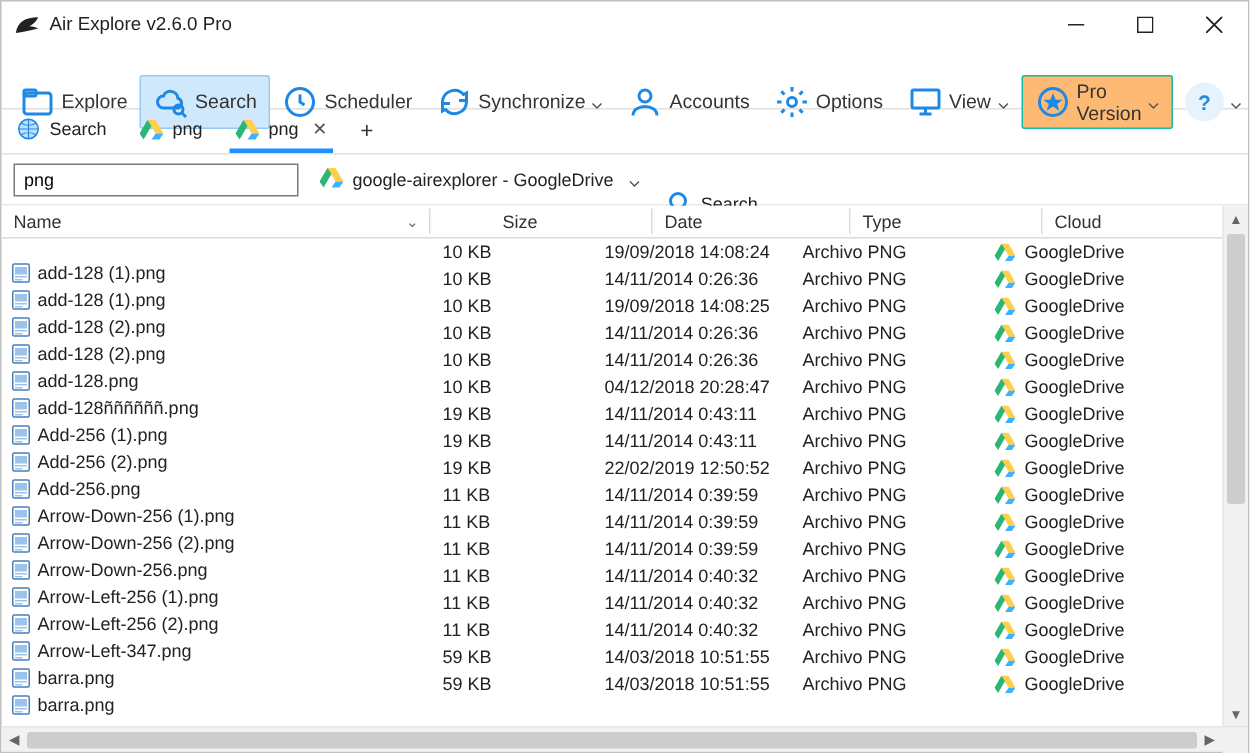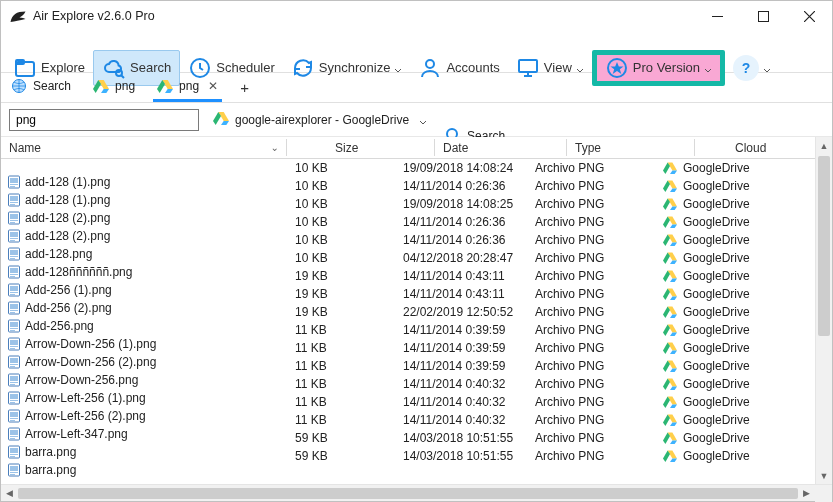--- a/index.html
+++ b/index.html
@@ -10,21 +10,21 @@
   .titlebar .title { font-size:12.5px; }
   .titlecontrols { margin-left:auto; display:flex; }
   .titlecontrols .tc { width:46px; height:30px; display:flex; align-items:center; justify-content:center; }
   .tc svg { width:11px; height:11px; }
   .toolbar { height:42px; display:flex; align-items:center; padding:0 4px; gap:0; border-bottom:1px solid #e0e0e0; }
   .tb-btn { display:flex; align-items:center; padding:2px 8px; height:36px; gap:4px; cursor:pointer;margin-top:32px; }
   .tb-btn.active { background:#cfe8fb; border:1px solid #99c9ee; border-radius:2px; }
   .tb-btn .ic { width:24px; height:24px; display:flex; align-items:center; justify-content:center; }
   .tb-btn .lbl { font-size:13px; color:#333; }
   .dd-caret { width:8px; height:8px; display:inline-block; }
-  .pro-chip { background:#f9a8d4; border:5px solid #14b8a6; border-radius:2px; }
+  .pro-chip { background:#fdba74; border:1px solid #14b8a6; border-radius:2px; }
   .help-round { width:26px; height:26px; border-radius:50%; background:#e6f3fd; display:flex; align-items:center; justify-content:center; color:#1e88e5; font-weight:bold; font-size:14px; }
   .tabsrow { height:30px; display:flex; align-items:center; padding:0 6px; gap:14px; border-bottom:1px solid #e0e0e0; }
   .tab { display:flex; align-items:center; gap:6px; padding:3px 4px; border-bottom:3px solid transparent; height:100%; }
   .tab.active { border-bottom:3px solid #1e90ff; }
   .tab .tab-ic { width:16px; height:16px; display:flex; align-items:center; justify-content:center; }
   .tab .x { font-size:12px; color:#555; padding-left:3px; }
   .plus-tab { font-size:15px; color:#333; padding:0 4px; }
   .searchbar { height:34px; display:flex; align-items:center; padding:0 8px; gap:10px; border-bottom:1px solid #e8e8e8; }
   .searchbar input { height:22px; width:190px; padding:2px 6px; border:1px solid #7a7a7a; font-size:12px; font-family:inherit; }
   .loc { display:flex; align-items:center; gap:6px; padding:2px 4px; }
@@ -32,21 +32,21 @@
   .mag { width:18px; height:18px; display:flex; align-items:center; justify-content:center; }
   .listwrap { flex:1; display:flex; overflow:hidden; }
   .listarea { flex:1; overflow:hidden; display:flex; flex-direction:column; }
   .hdr { display:flex; height:22px; background:#fff; border-bottom:1px solid #d9d9d9; }
   .hdr .col { display:flex; align-items:center; padding:0 8px; font-size:12px; color:#333; position:relative; }
   .hdr .col:not(:last-child)::after { content:""; position:absolute; right:0; top:2px; bottom:2px; width:1px; background:#d9d9d9; }
   .c-name { width:286px; }
   .c-size { width:108px;margin-left:40px; }
   .c-date { width:132px; }
   .c-type { width:128px; }
-  .c-cloud { flex:1;margin-left:32px; }
+  .c-cloud { flex:1; }
   .sort-caret { margin-left:auto; color:#666; font-size:10px; }
   .rows { flex:1; overflow:hidden; }
   .row { display:flex; height:18px; align-items:center; font-size:12px; }
   .row .cell-name { width:286px; display:flex; align-items:center; padding-left:6px; gap:4px; white-space:nowrap; overflow:hidden;margin-top:28px;}
   .row .cell-size { width:108px; padding-left:8px;}
   .row .cell-date { width:132px; padding-left:8px;}
   .row .cell-type { width:128px; padding-left:8px;}
   .row .cell-cloud { flex:1; padding-left:8px; display:flex; align-items:center; gap:6px;}
   .file-ic { width:14px; height:14px; display:flex; align-items:center; justify-content:center; }
   .gd-ic { width:14px; height:14px; display:flex; align-items:center; justify-content:center; }
@@ -136,20 +136,29 @@
           <svg viewBox="0 0 24 24" width="24" height="24">
             <circle cx="12" cy="8" r="4" fill="none" stroke="#1e88e5" stroke-width="2"></circle>
             <path d="M4 21c0-4 4-6 8-6s8 2 8 6" fill="none" stroke="#1e88e5" stroke-width="2"></path>
           </svg>
         </span>
       <span class="lbl">Accounts</span>
     </div>
     <div class="tb-btn">
       <span class="ic">
           <svg viewBox="0 0 24 24" width="24" height="24">
+            <circle cx="12" cy="12" r="3" fill="none" stroke="#1e88e5" stroke-width="2"></circle>
+            <path d="M12 2v3M12 19v3M2 12h3M19 12h3M4.9 4.9l2.1 2.1M17 17l2.1 2.1M19.1 4.9L17 7M7 17l-2.1 2.1" stroke="#1e88e5" stroke-width="2"></path>
+          </svg>
+        </span>
+      <span class="lbl">Options</span>
+    </div>
+    <div class="tb-btn">
+      <span class="ic">
+          <svg viewBox="0 0 24 24" width="24" height="24">
             <rect x="3" y="4" width="18" height="12" rx="1" fill="none" stroke="#1e88e5" stroke-width="2"></rect>
             <path d="M8 20h8M12 16v4" stroke="#1e88e5" stroke-width="2"></path>
           </svg>
         </span>
       <span class="lbl">View</span>
       <span class="dd-caret"><svg viewBox="0 0 8 8" width="8" height="8">
             <path d="M1 2l3 3 3-3" stroke="#555" fill="none"></path>
           </svg></span>
     </div>
     <div class="tb-btn pro-chip">

